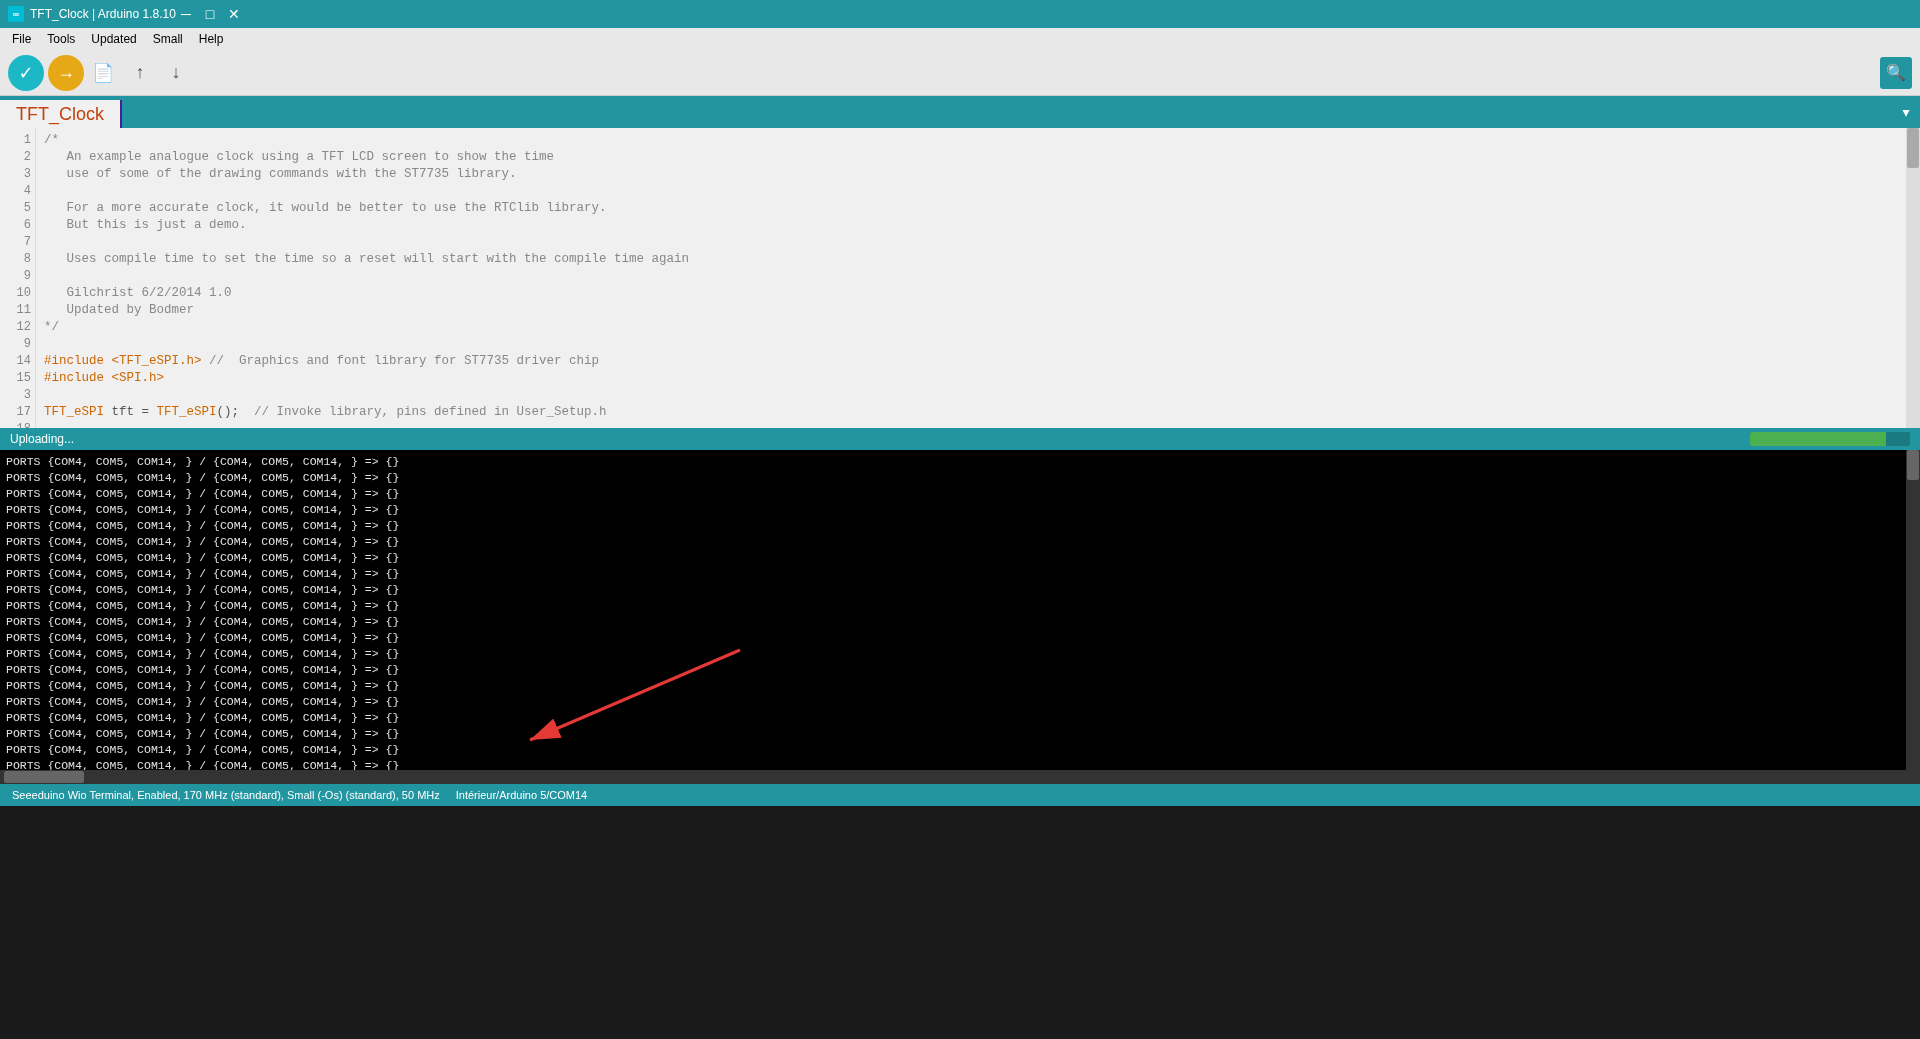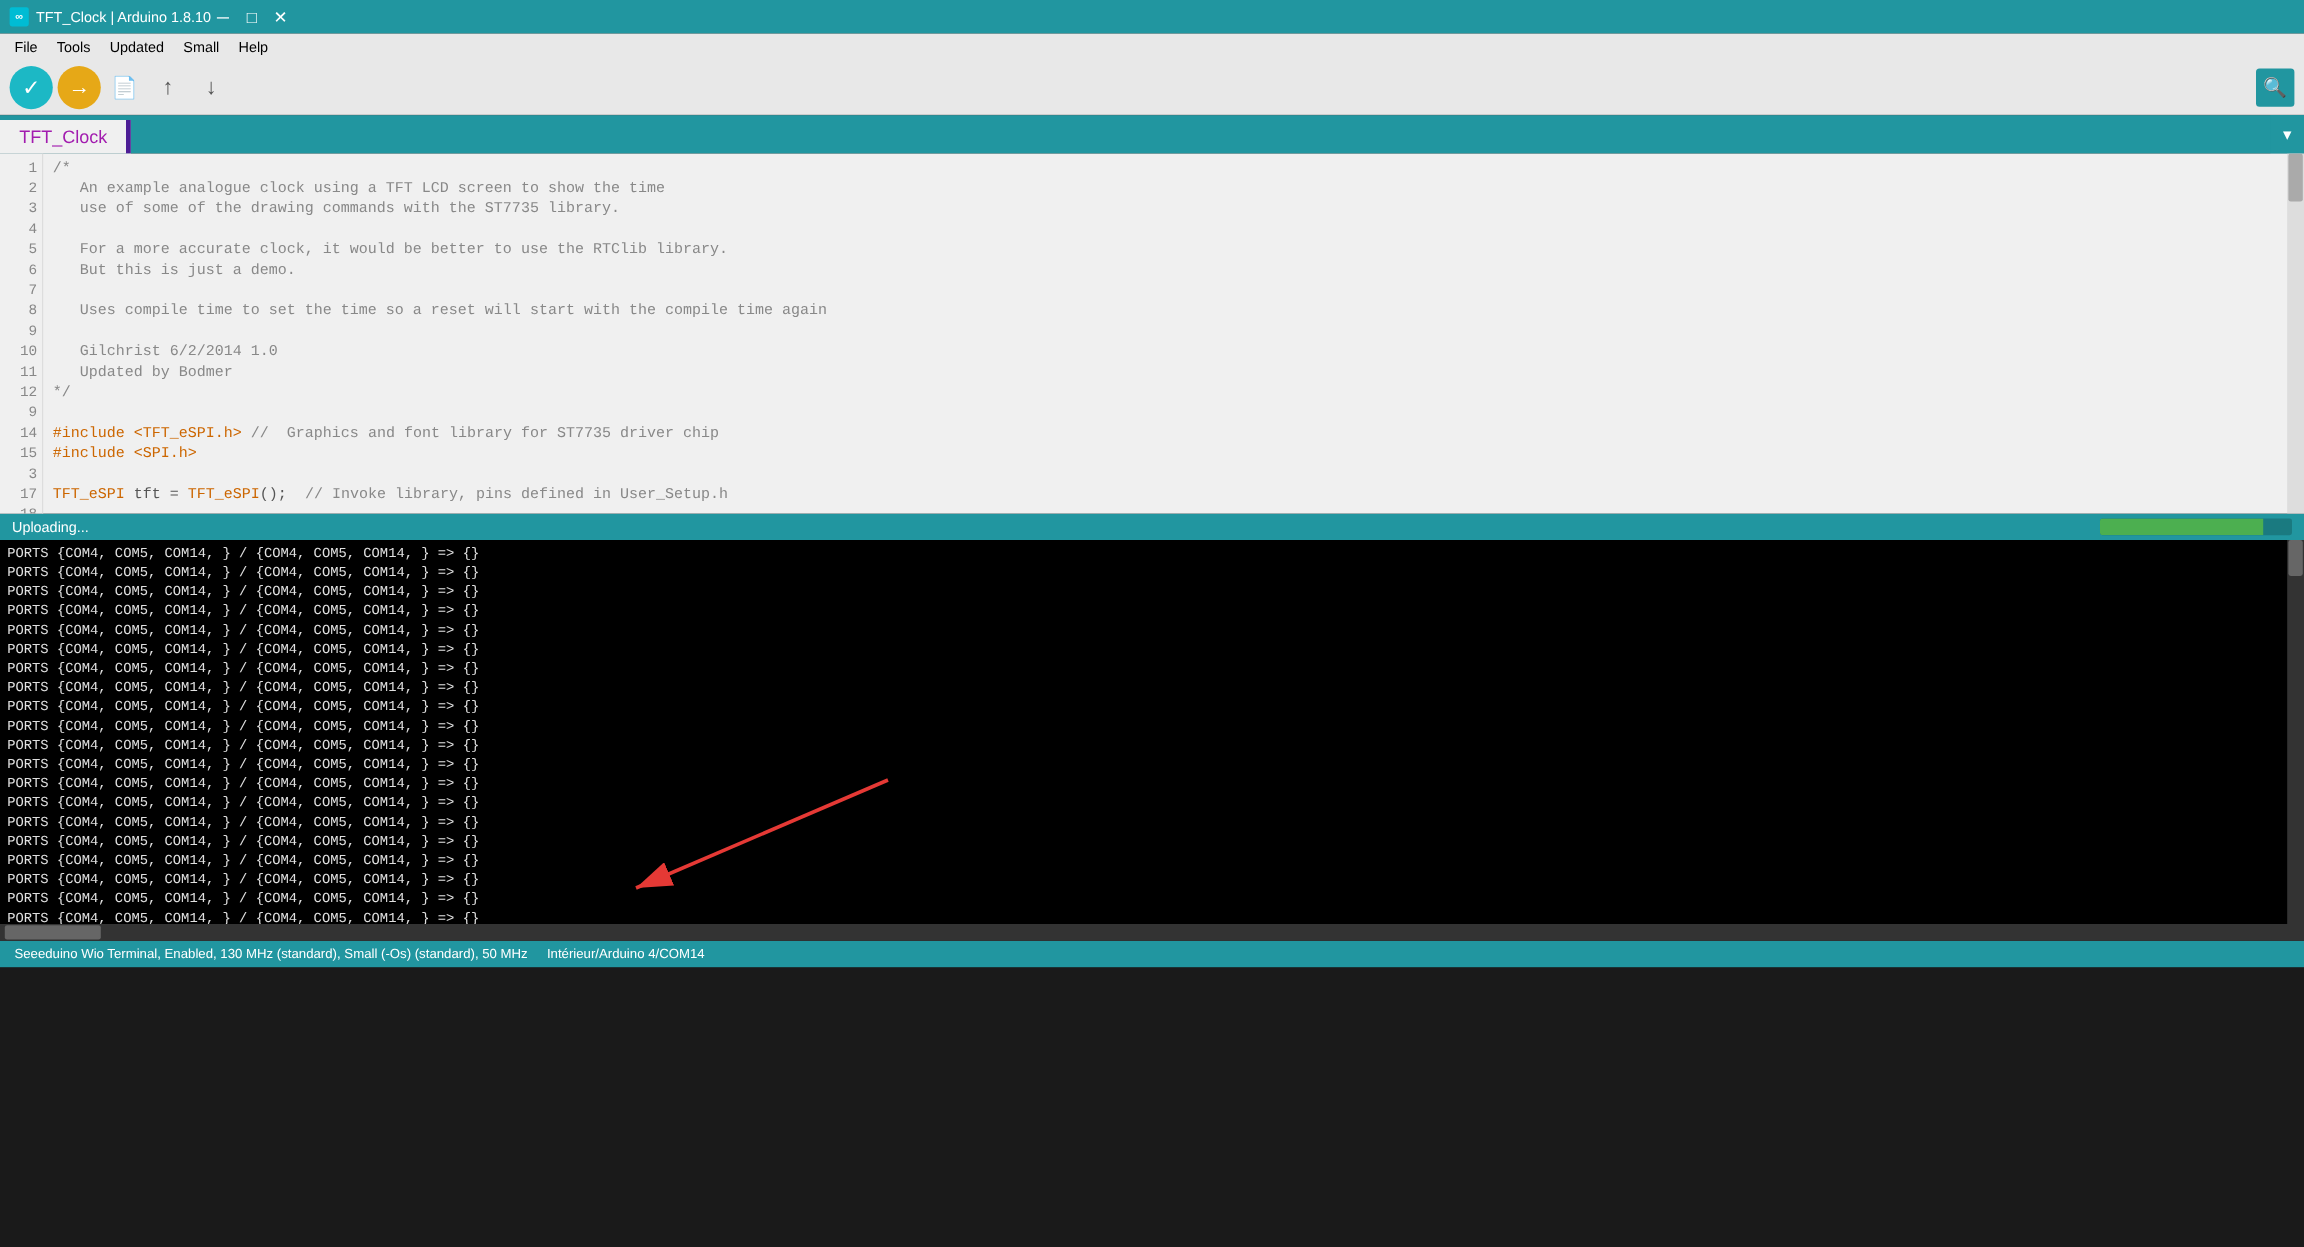--- a/index.html
+++ b/index.html
@@ -94,23 +94,23 @@
       align-items: flex-end;
       padding: 0 0 0 0;
     }
     .tab-item {
       background: #e8e8e8;
       height: 28px;
       padding: 0 16px;
       display: flex;
       align-items: center;
       font-family: Arial, sans-serif;
-      font-size: 15px;
-      color: #a21caf;
-      border-right: 4px solid #4c1d95;
+      font-size: 18px;
+      color: #c2410c;
+      border-right: 2px solid #4c1d95;
       cursor: pointer;
     }
     .tab-item.active { background: #f0f0f0; }
     #tab-dropdown {
       margin-left: auto;
       width: 28px; height: 32px;
       background: #2196a0;
       border: none; cursor: pointer;
       display: flex; align-items: center; justify-content: center;
       color: white; font-size: 14px;
@@ -352,15 +352,15 @@
       </marker>
     </defs>
   </svg>
 </div>
 
 <div id="bottom-scrollbar">
   <div id="bottom-scrollbar-thumb"></div>
 </div>
 
 <div id="status-bar-bottom">
-  <span class="status-item">Seeeduino Wio Terminal, Enabled, 130 MHz (standard), Small (-Os) (standard), 50 MHz</span>
-  <span class="status-item">Intérieur/Arduino 4/COM14</span>
+  <span class="status-item">Seeeduino Wio Terminal, Enabled, 170 MHz (standard), Small (-Os) (standard), 50 MHz</span>
+  <span class="status-item">Intérieur/Arduino 5/COM14</span>
 </div>
 
 </body></html>

